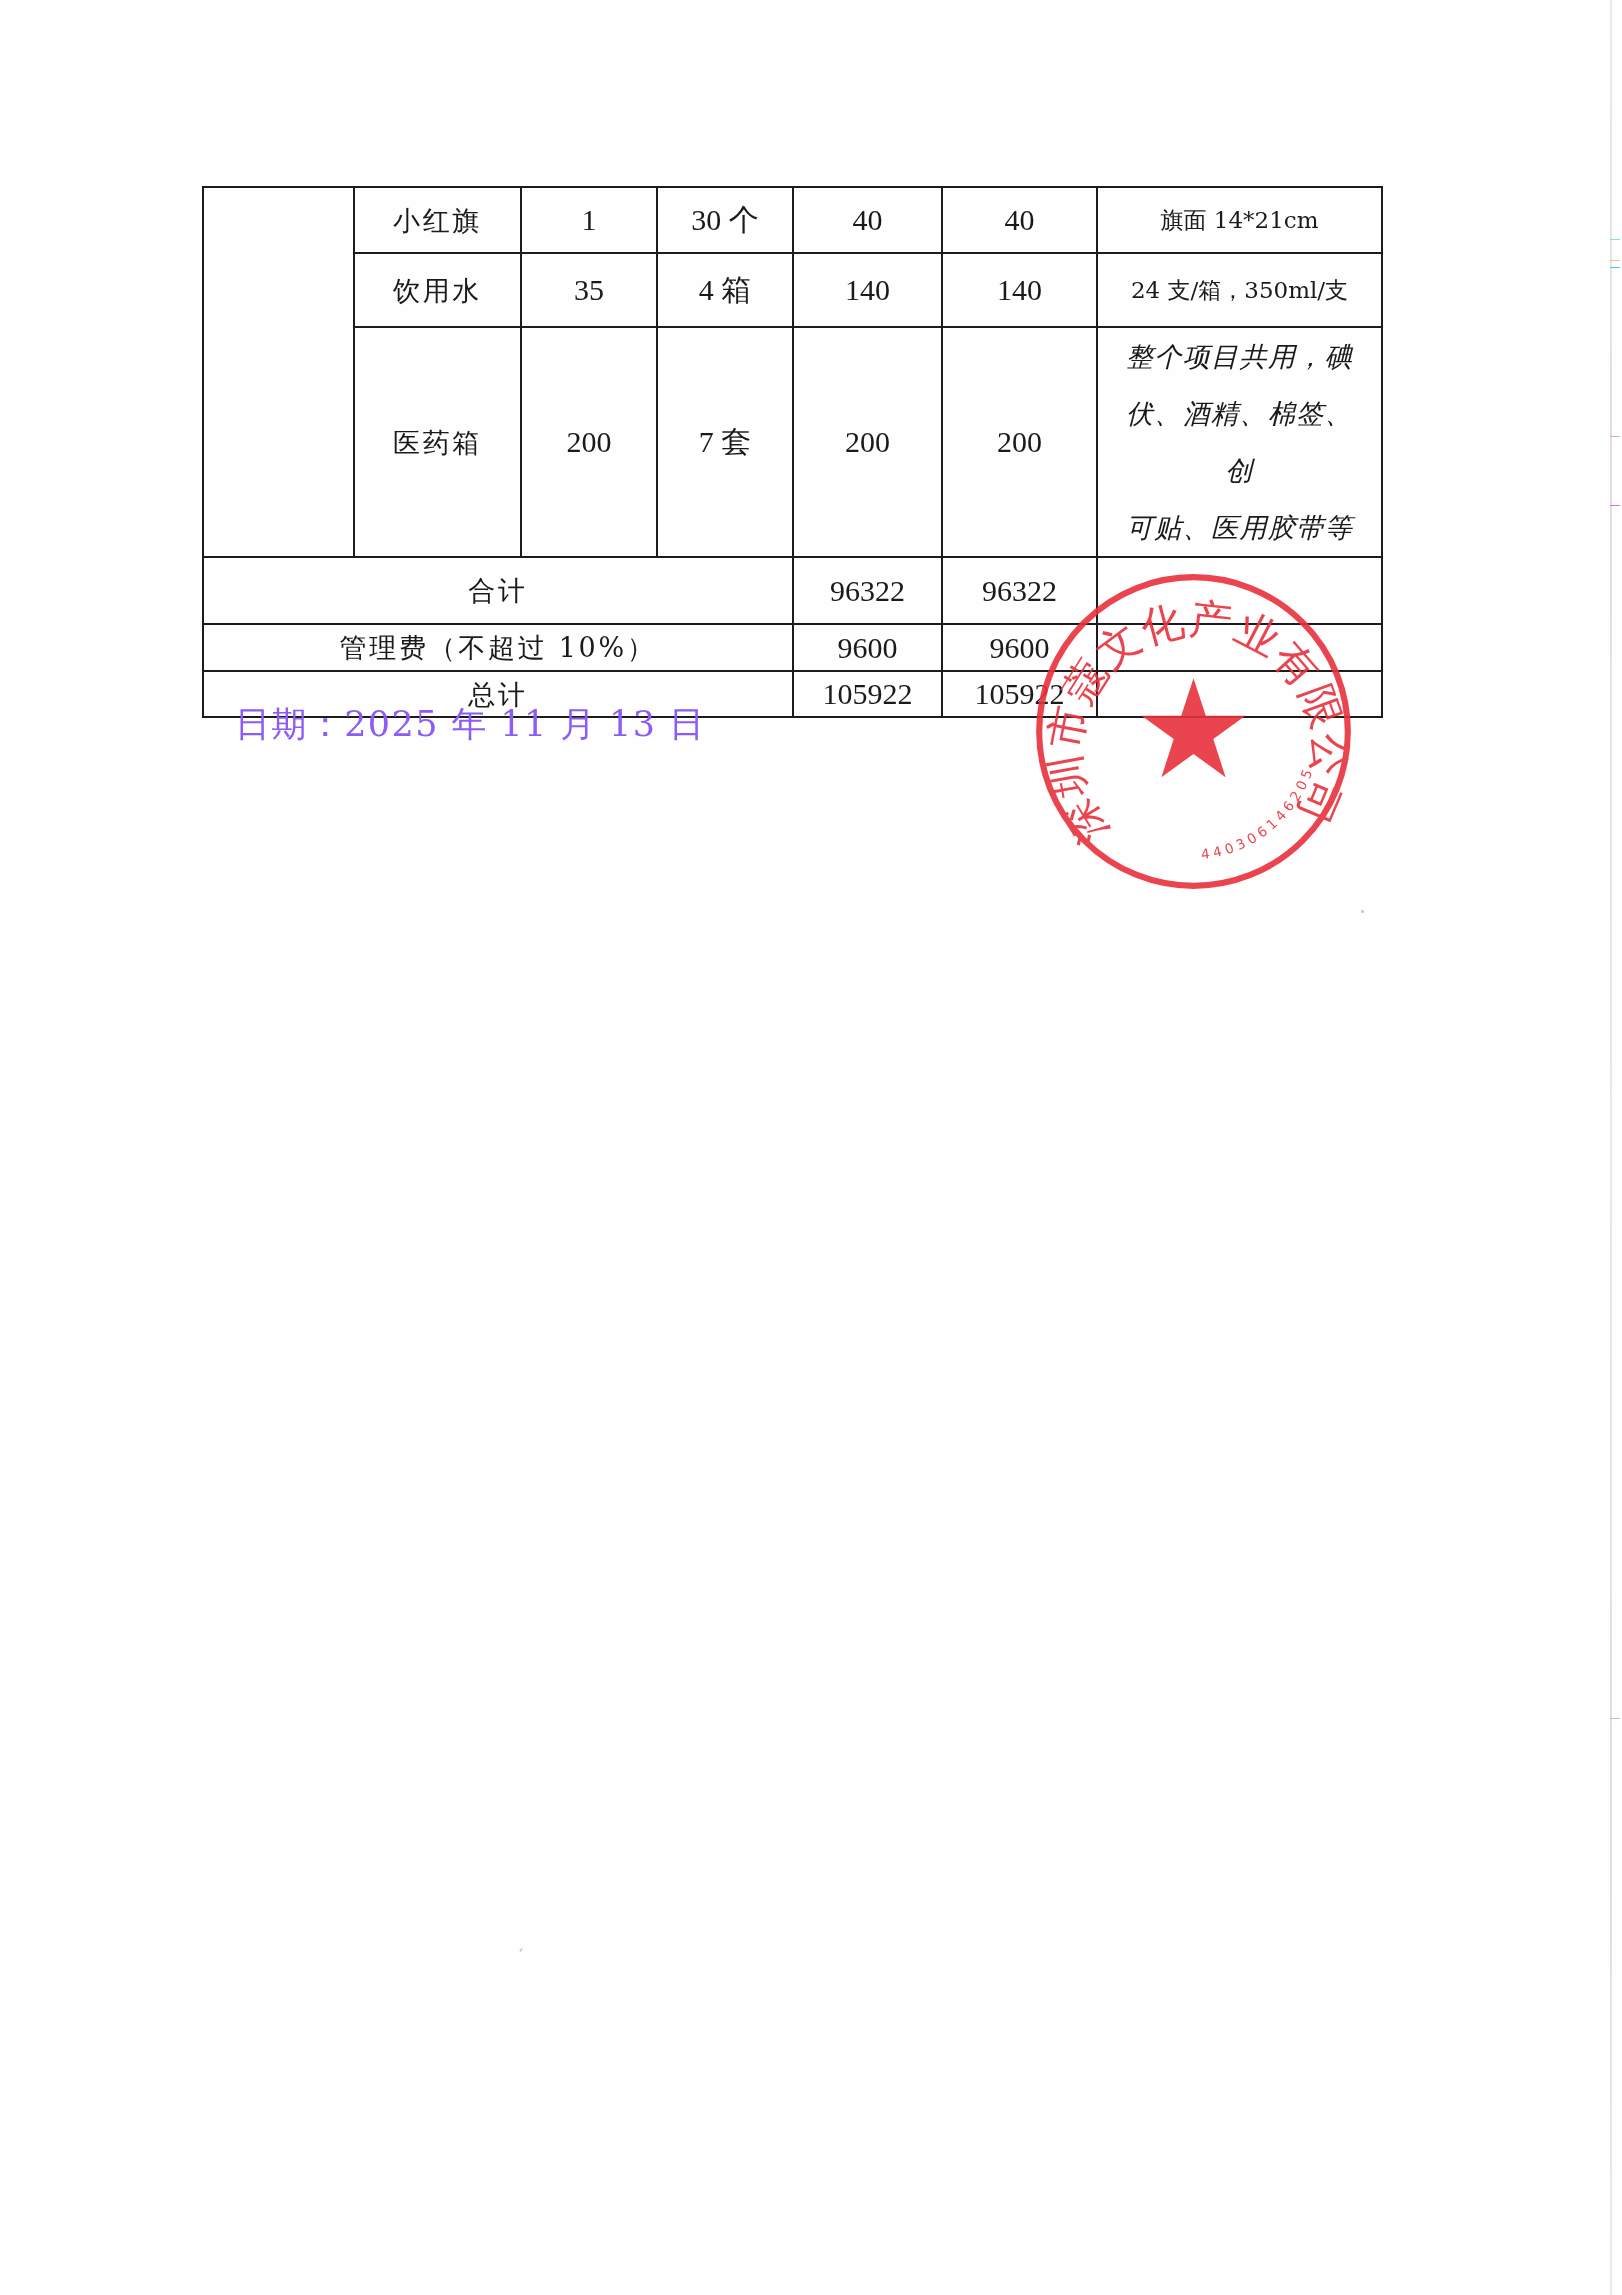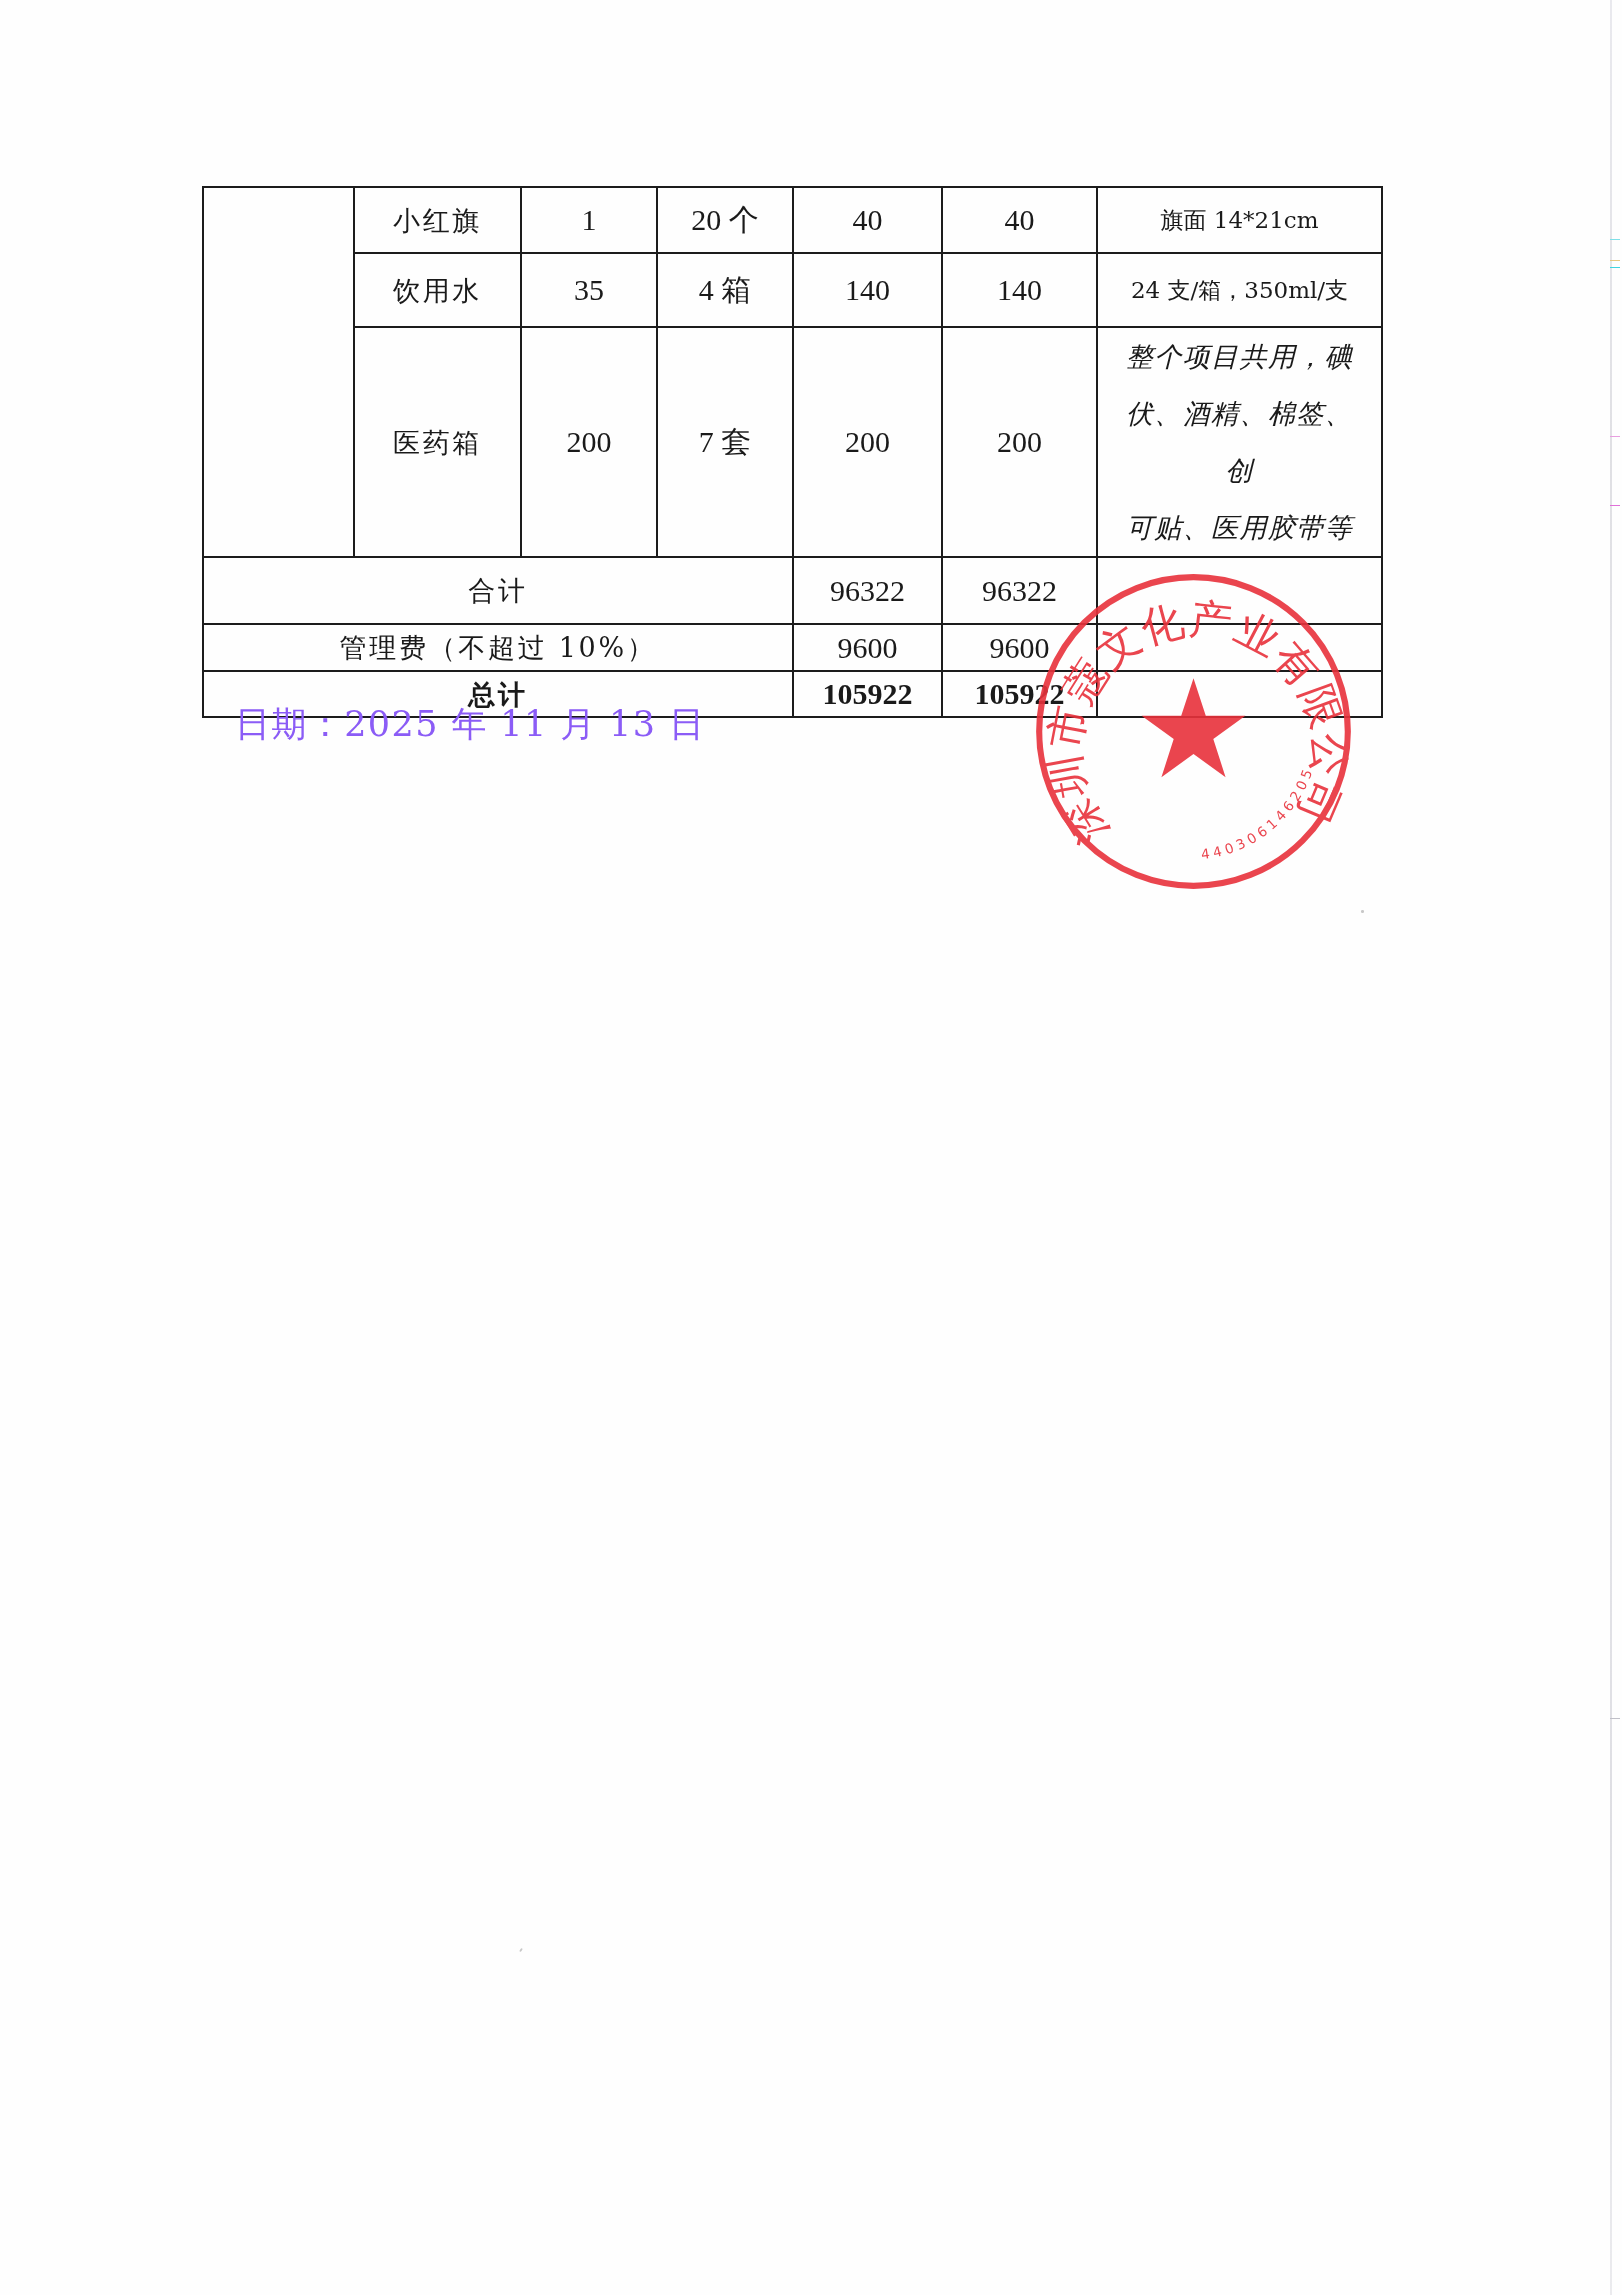--- a/index.html
+++ b/index.html
@@ -72,21 +72,21 @@
   }
   .budget-table td.label-cn {
     font-size: 27px;
     letter-spacing: 2.7px;
   }
   .row-a { height: 66px; }
   .row-b { height: 74px; }
   .row-c { height: 166px; }
   .row-d { height: 67px; }
   .row-e { height: 47px; }
-  .row-f { height: 46px; font-weight: bold; }
+  .row-f { height: 46px; }
 
   
   .date-line {
     position: absolute;
     left: 235px;
     top: 701px;
     font-size: 35px;
     letter-spacing: 1.4px;
     color: #8b5cf6;
     white-space: nowrap;
@@ -132,21 +132,21 @@
       <col style="width:136px">
       <col style="width:149px">
       <col style="width:155px">
       <col style="width:285px">
     </colgroup>
     <tbody>
       <tr class="row-a">
         <td rowspan="3"></td>
         <td class="label-cn">小红旗</td>
         <td class="num">1</td>
-        <td class="num">20 个</td>
+        <td class="num">30 个</td>
         <td class="num">40</td>
         <td class="num">40</td>
         <td class="note">旗面 14*21cm</td>
       </tr>
       <tr class="row-b">
         <td class="label-cn">饮用水</td>
         <td class="num">35</td>
         <td class="num">4 箱</td>
         <td class="num">140</td>
         <td class="num">140</td>

